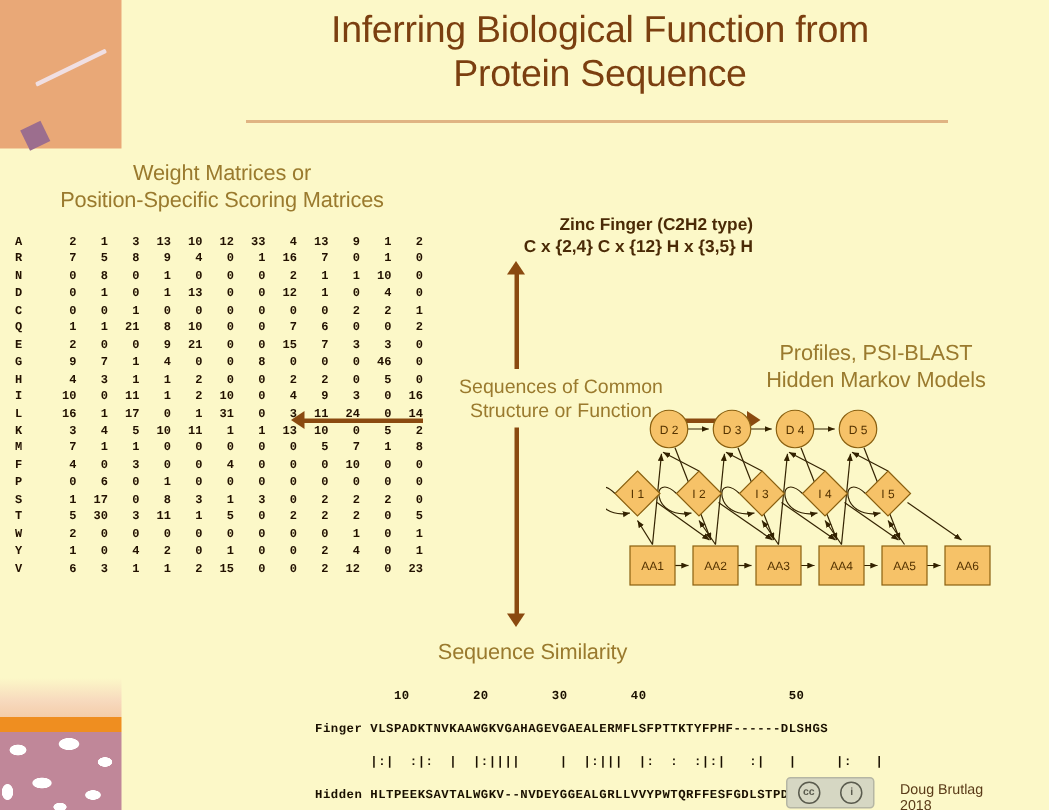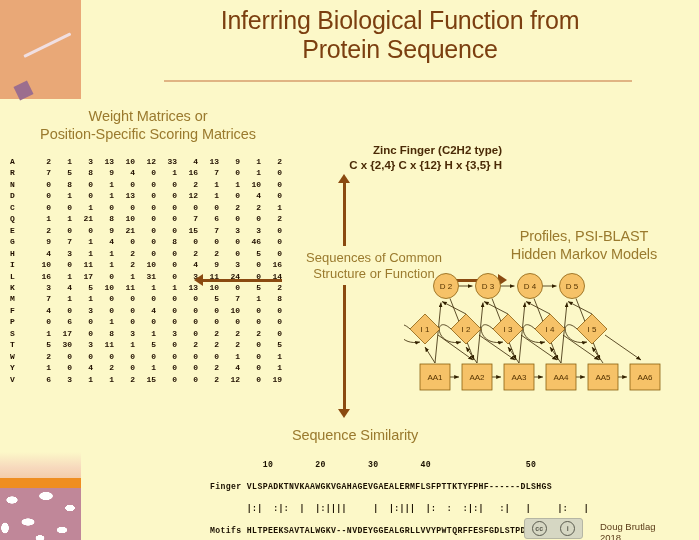--- a/index.html
+++ b/index.html
@@ -585,21 +585,21 @@
           <td class="num">3</td>
           <td class="num">1</td>
           <td class="num">1</td>
           <td class="num">2</td>
           <td class="num">15</td>
           <td class="num">0</td>
           <td class="num">0</td>
           <td class="num">2</td>
           <td class="num">12</td>
           <td class="num">0</td>
-          <td class="num">19</td>
+          <td class="num">23</td>
         </tr>
       </tbody>
     </table>
 
   <div class="arrow-line arr-up-v"></div>
   <div class="arr-up-head"></div>
   <div class="arrow-line arr-down-v"></div>
   <div class="arr-down-head"></div>
   <div class="arrow-line arr-left-h"></div>
   <div class="arr-left-head"></div>
@@ -684,21 +684,21 @@
           <text x="199" y="106" class="node-label">AA5</text>
           <text x="241" y="106" class="node-label">AA6</text>
         </g>
     </svg>
   </div>
 
   <div class="align-block">
 <div class="align-ruler">          10        20        30        40                  50</div>
 <div class="align-seq"><span>Finger</span> <span>VLSPADKTNVKAAWGKVGAHAGEVGAEALERMFLSFPTTKTYFPHF------DLSHGS</span></div>
 <div class="align-mid">       |:|  :|:  |  |:||||     |  |:|||  |:  :  :|:|   :|   |     |:   |</div>
-<div class="align-seq"><span>Motifs</span> <span>HLTPEEKSAVTALWGKV--NVDEYGGEALGRLLVVYPWTQRFFESFGDLSTPDAVMGN</span></div>
+<div class="align-seq"><span>Hidden</span> <span>HLTPEEKSAVTALWGKV--NVDEYGGEALGRLLVVYPWTQRFFESFGDLSTPDAVMGN</span></div>
 
   </div>
 
   <div class="cc-badge">
     <div class="cc-circ">cc</div>
     <div class="cc-circ">i</div>
   </div>
   <div class="credit">Doug Brutlag 2018</div>
 
 </div>

